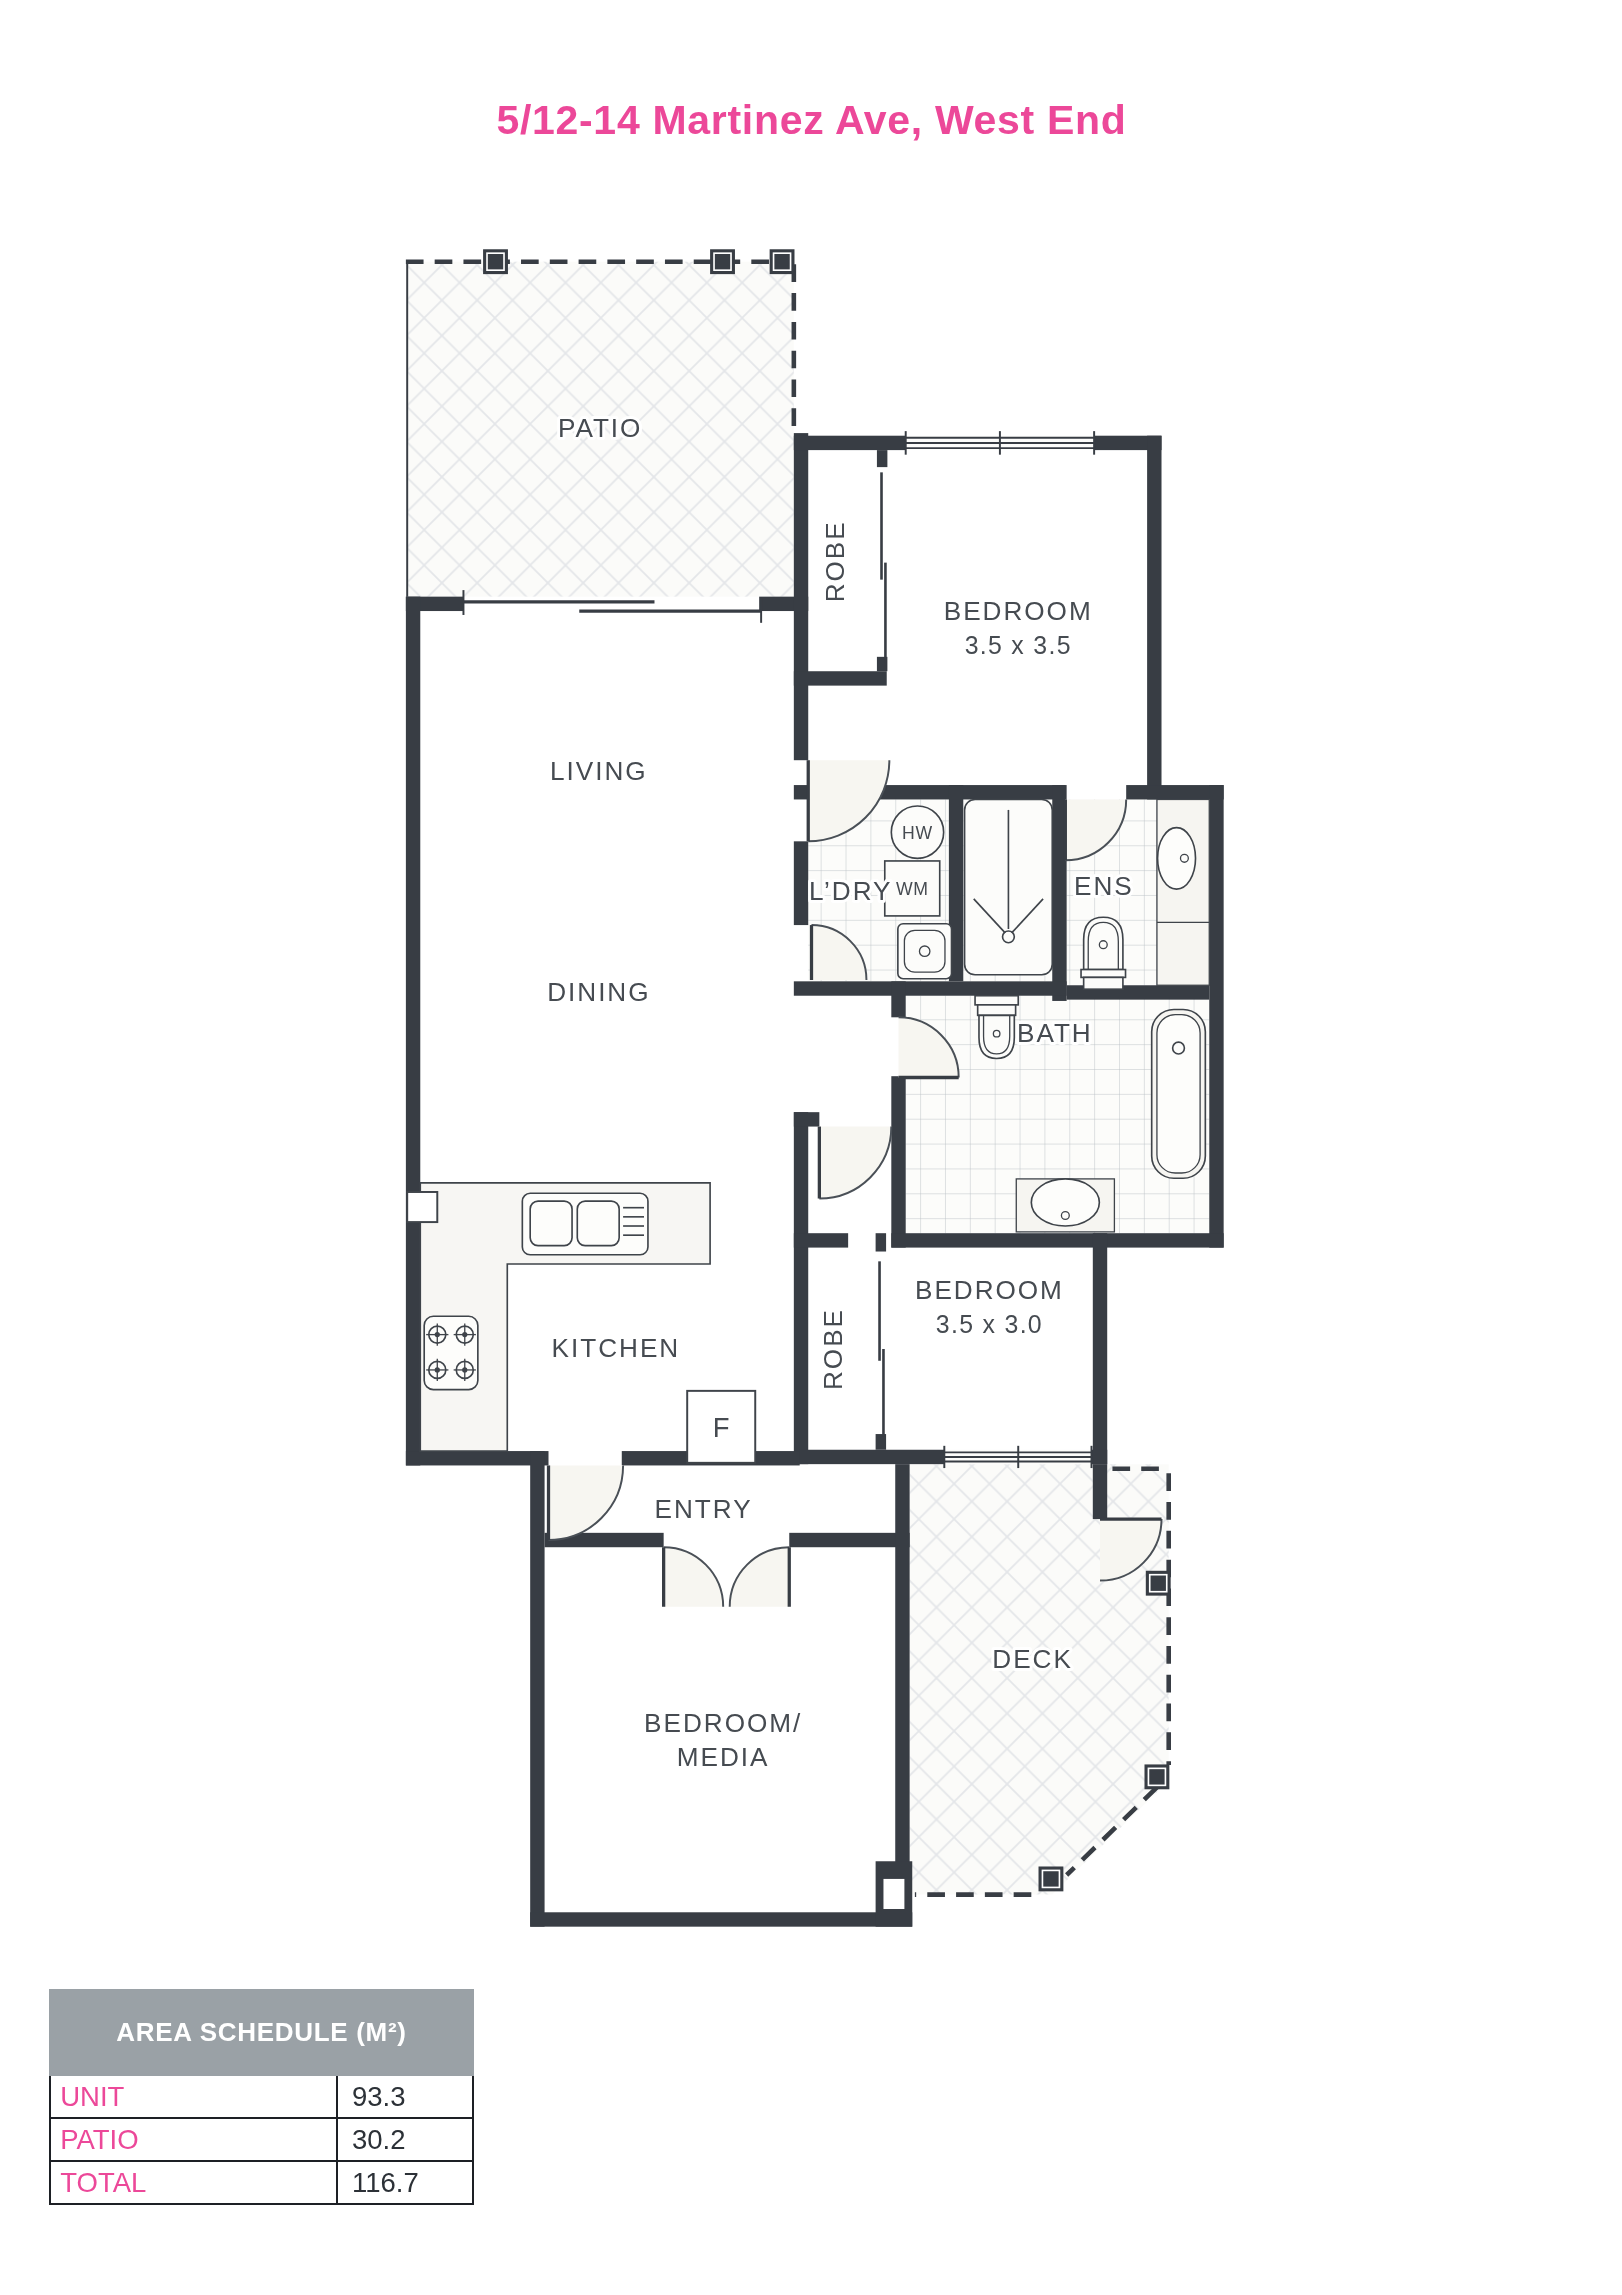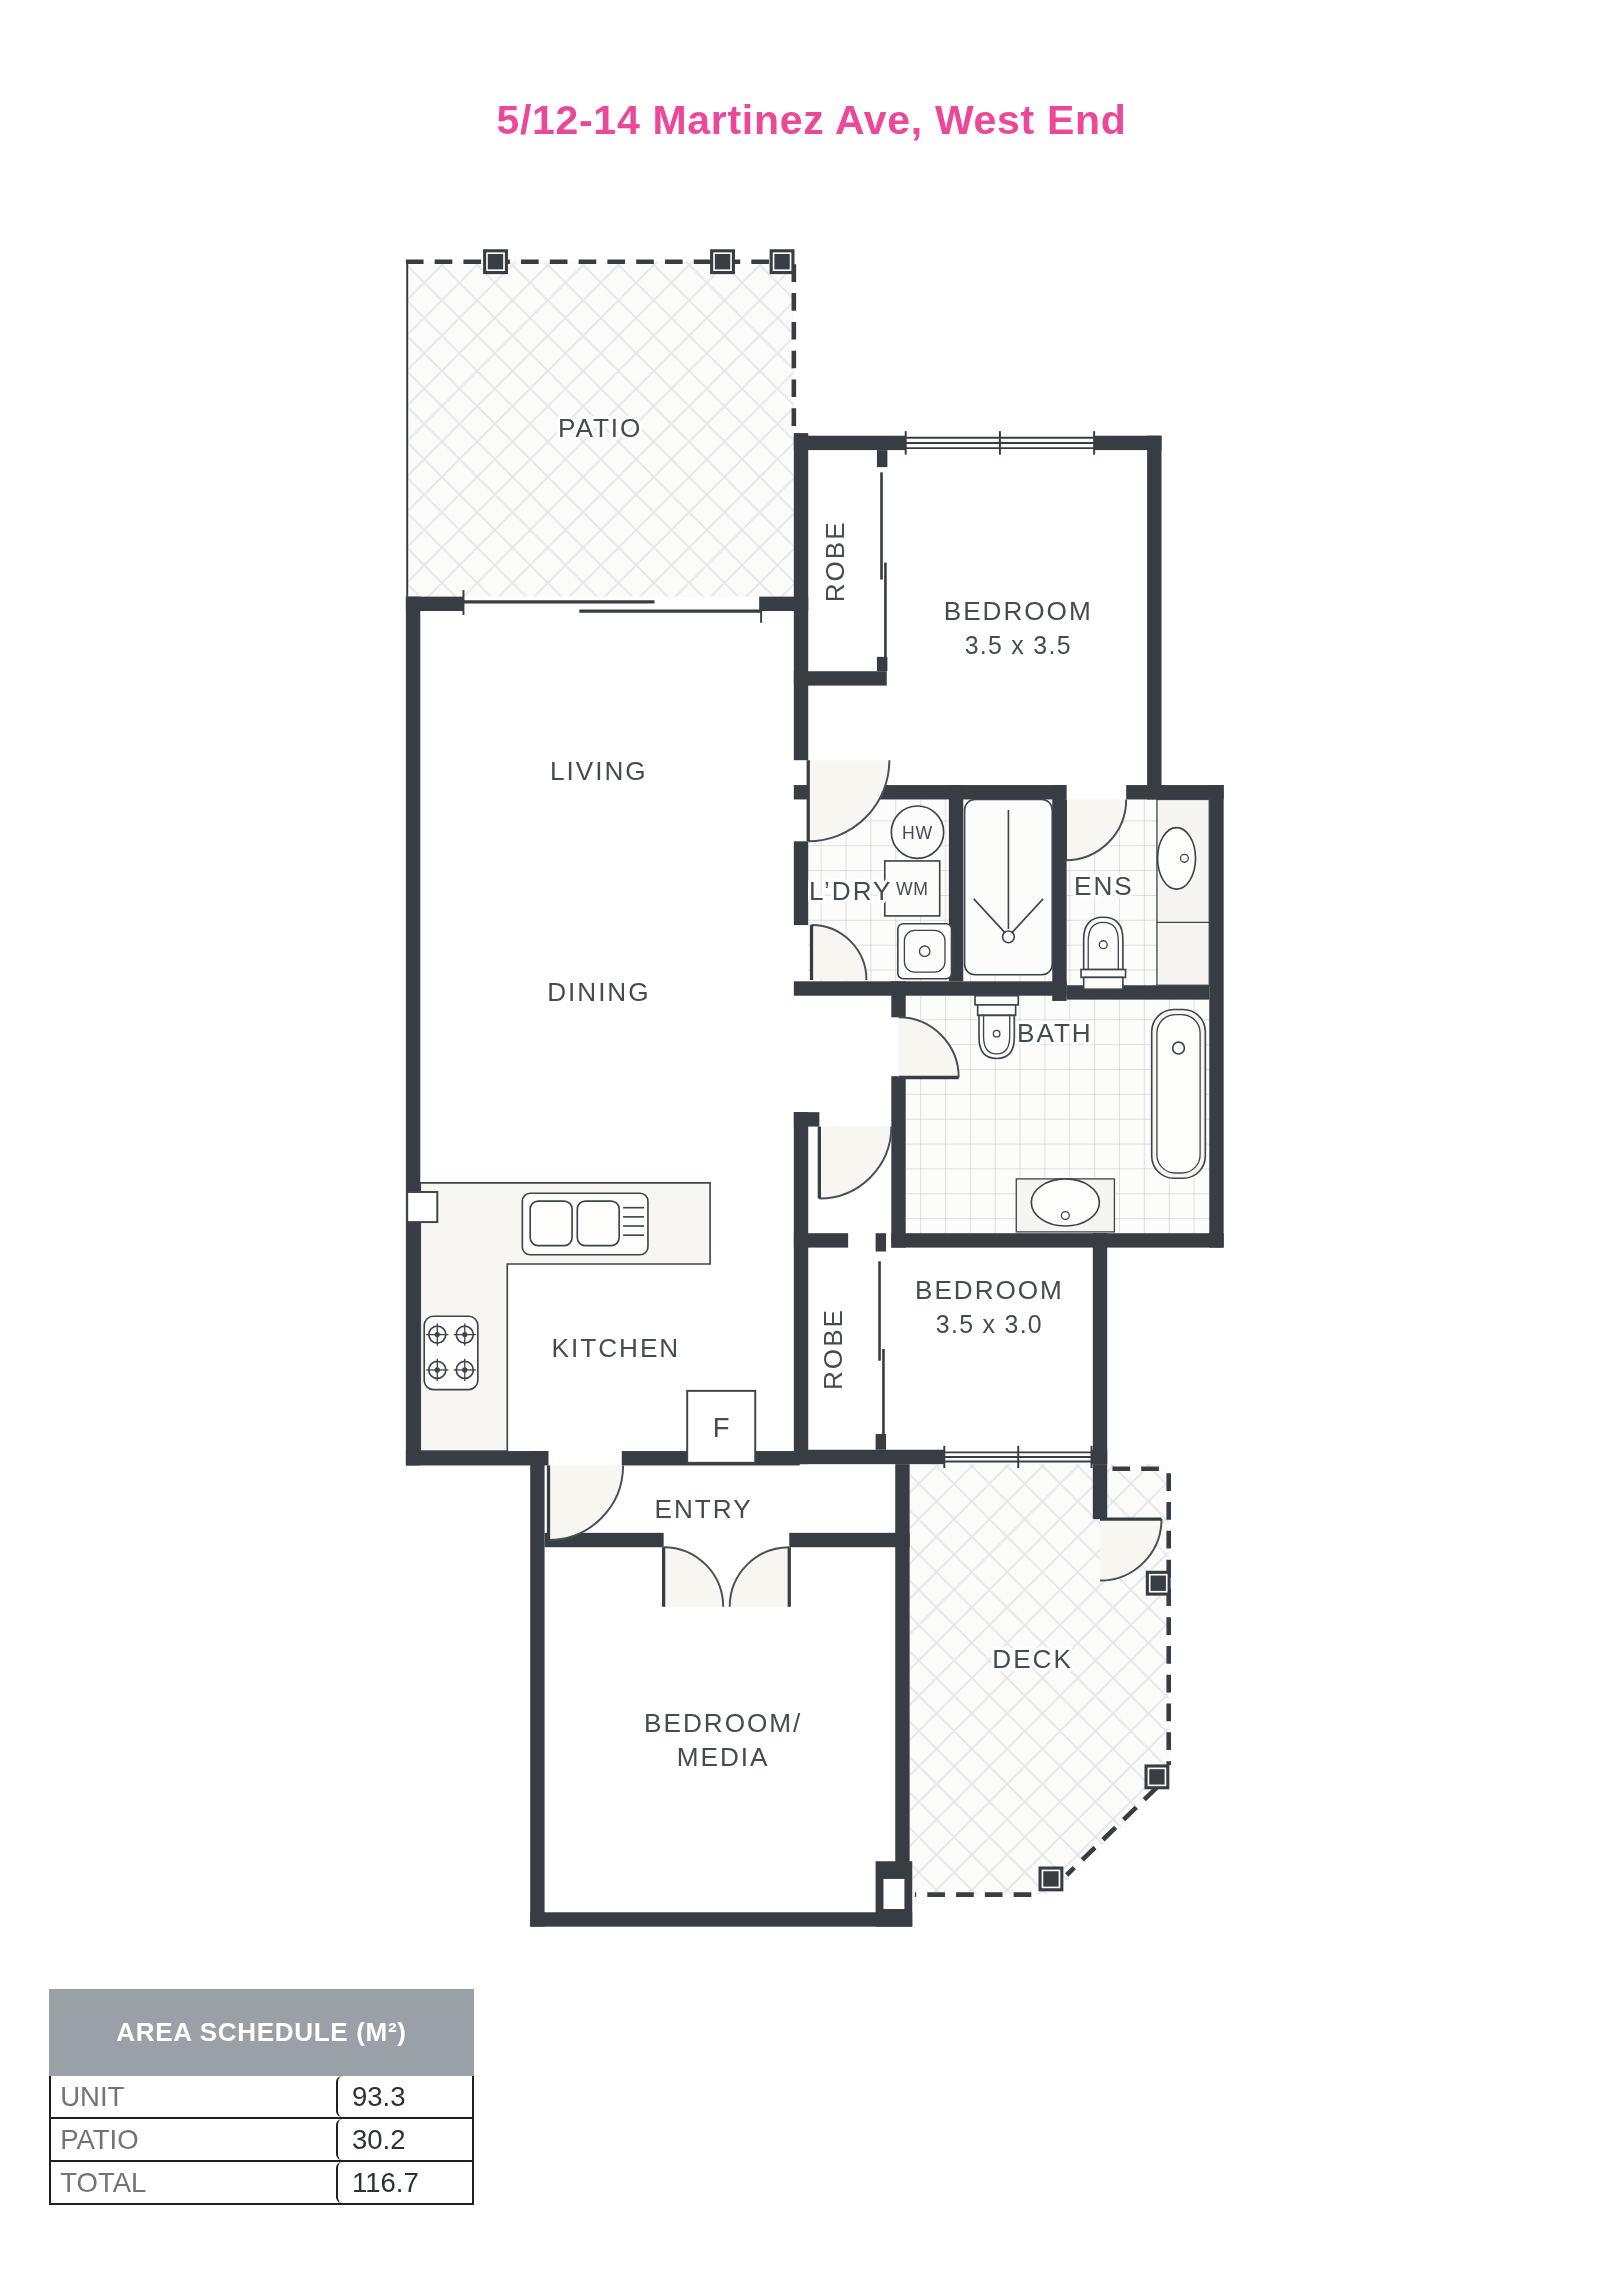--- a/index.html
+++ b/index.html
@@ -16,23 +16,23 @@
   .fridge-label{font-size:42px;fill:#464b51;}
   
   .schedule{position:absolute;left:49px;top:1989px;width:425px;}
   .schedule-header{height:87px;background:#9aa1a6;color:#ffffff;display:flex;
                    align-items:center;justify-content:center;font-size:26px;font-weight:700;
                    letter-spacing:0.7px;}
   .schedule-rows{border:2.6px solid #1d2025;border-top:none;}
   .schedule-row{display:flex;height:41px;border-top:2.6px solid #1d2025;background:#ffffff;}
   .schedule-row:first-child{border-top:none;}
   .schedule-label{flex:1;display:flex;align-items:center;padding-left:9.2px;
-                  font-size:27.5px;color:#737373;}
+                  font-size:27.5px;color:#ec4899;}
   .schedule-value{width:120px;border-left:2.6px solid #1d2025;display:flex;align-items:center;
-                  padding-left:14.4px;font-size:27.5px;color:#2c3137;border-radius:6px;}
+                  padding-left:14.4px;font-size:27.5px;color:#2c3137;}
 </style>
 </head>
 <body>
 
 <div class="page">
 
   <div class="title">5/12-14 Martinez Ave, West End</div>
 
   <svg width="1623" height="2295" viewBox="0 0 2480 3508" style="position:absolute;left:0;top:0;">
     <defs>

